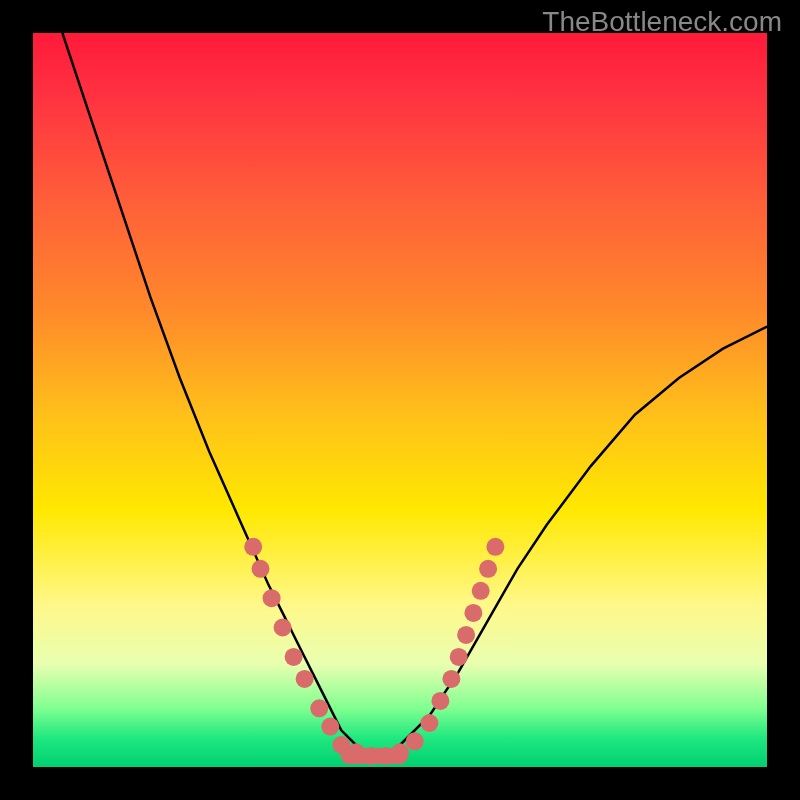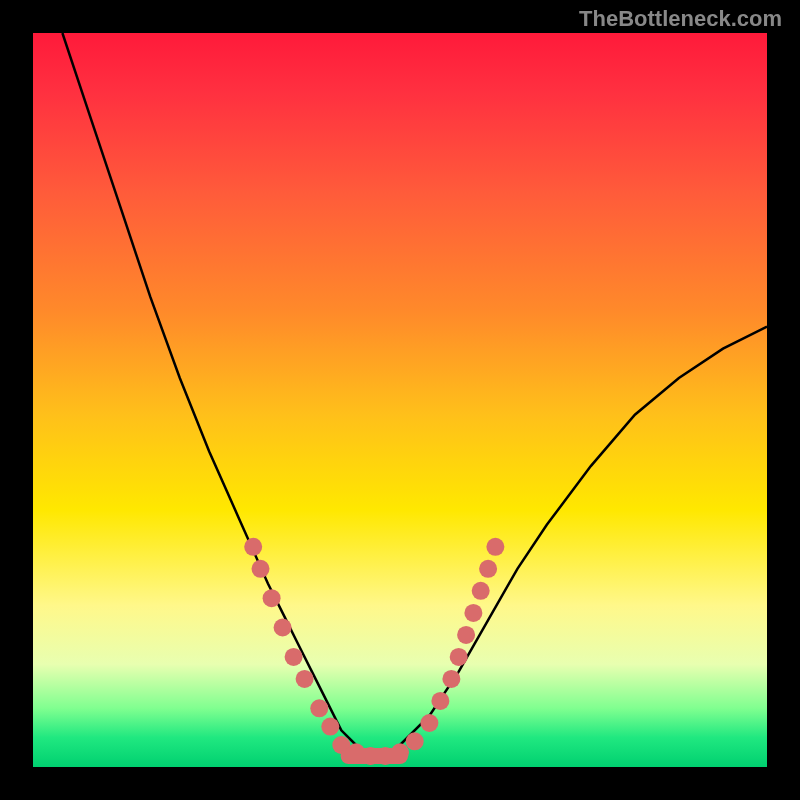--- a/index.html
+++ b/index.html
@@ -9,22 +9,22 @@
     height: 800px;
     background: #000;
     position: relative;
     font-family: Arial, sans-serif;
   }
   .watermark {
     position: absolute;
     top: 6px;
     right: 18px;
     color: #888;
-    font-size: 22px;
-    font-weight: bold;
+    font-size: 28px;
+    font-weight: normal;
     z-index: 10;
   }
   .plot-area {
     position: absolute;
     top: 33px;
     left: 33px;
     width: 734px;
     height: 734px;
     background: linear-gradient(to bottom,
       #ff1a3a 0%,

